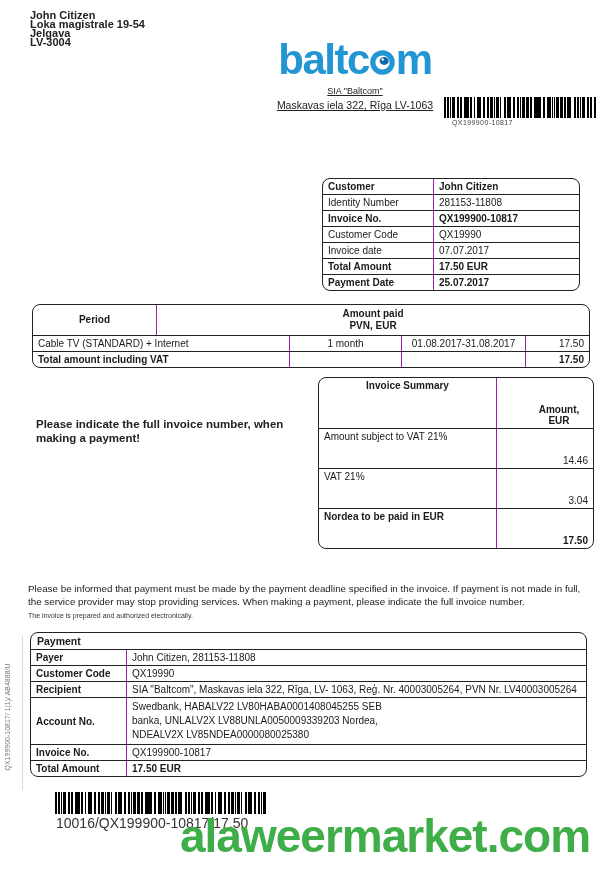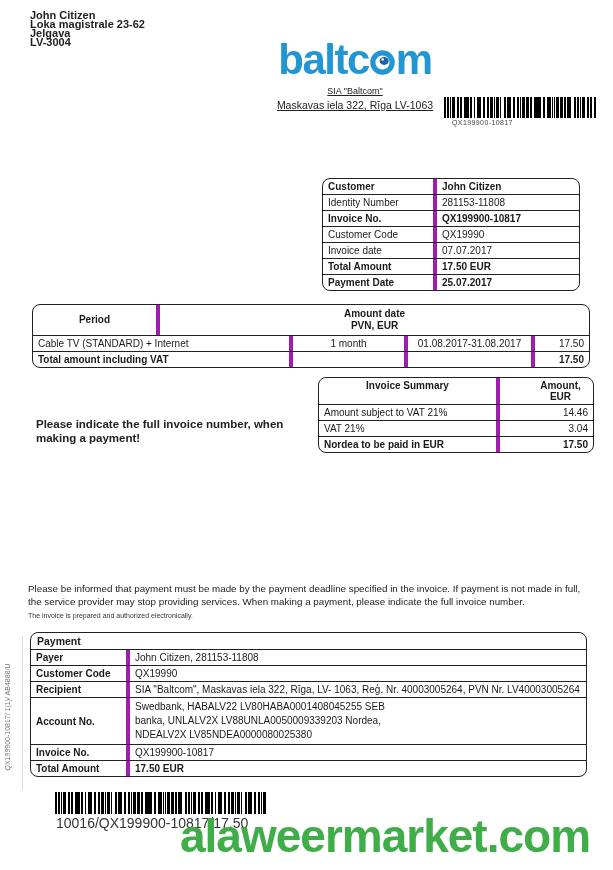--- a/index.html
+++ b/index.html
@@ -30,40 +30,40 @@
   .bc-top { position:absolute; left:444px; top:97px; width:152px; height:21px; }
   .bc-top-label { position:absolute; left:452px; top:119px; font-size:7px; color:#444; letter-spacing:.4px; }
   .bc-bottom { position:absolute; left:55px; top:792px; width:212px; height:22px; }
   .bc-bottom-label { position:absolute; left:56px; top:815px; font-size:14px; color:#333; }
 
   
   .tbl { position:absolute; border:1.5px solid #222; border-radius:8px; background:#fff; font-size:10px; overflow:hidden; }
   .trow { display:flex; border-top:1px solid #222; }
   .trow:first-child { border-top:none; }
   .tcell { padding:2px 5px; line-height:11px; }
-  .rb { border-right:4px solid #a21caf; }
+  .rb { border-right:1px solid #a21caf; }
 
   
   .cust { left:322px; top:178px; width:256px; }
   .cust .lbl { flex:0 0 100px; }
   .cust .val { flex:1; }
 
   
   .inv { left:32px; top:304px; width:556px; }
   .inv .h { font-weight:bold; text-align:center; align-items:center; }
   .inv .hcell { display:flex; align-items:center; justify-content:center; min-height:26px; line-height:12px; }
   .inv .c1 { flex:0 0 246px; }
   .inv .c2 { flex:0 0 101px; text-align:center; justify-content:center; }
   .inv .c3 { flex:0 0 113px; text-align:center; justify-content:center; }
   .inv .c4 { flex:1; text-align:right; }
 
   
   .sum { left:318px; top:377px; width:274px; }
   .sum .lbl { flex:0 0 167px; }
-  .sum .val { flex:1; text-align:right; }
+  .sum .val { flex:1; text-align:right;margin-top:24px; }
   .sum .h { font-weight:bold; text-align:center;gap:28px; }
   .sum .h .val { text-align:center; }
 
   
   .note { position:absolute; left:36px; top:417px; width:255px; font-size:11.5px; font-weight:bold; line-height:14px; color:#222; }
 
   
   .terms { position:absolute; left:28px; top:583px; width:564px; font-size:9.8px; line-height:12.5px; color:#222; }
   .fineprint { margin-top:2px; font-size:7px; color:#333; }
 
@@ -80,21 +80,21 @@
   .side-ref { position:absolute; left:-56px; top:712px; width:130px; height:10px; transform:rotate(-90deg); font-size:7px; color:#777; text-align:center; }
   .fold-line { position:absolute; left:22px; top:636px; width:1px; height:154px; background:#d9d9d9; }
 </style>
 </head>
 <body>
 
 <div class="page">
 
   <div class="sender">
     <div>John Citizen</div>
-    <div>Loka magistrale 23-62</div>
+    <div>Loka magistrale 19-54</div>
     <div>Jelgava</div>
     <div>LV-3004</div>
   </div>
 
   <div class="brand">
     <div class="logotype"><span>baltc</span><span class="eye"><svg viewBox="0 0 24 24" width="25" height="25">
             <circle cx="12" cy="12" r="9.3" fill="none" stroke="#2196d3" stroke-width="5"></circle>
             <ellipse cx="13.6" cy="10.6" rx="4.4" ry="3.8" fill="#1565ab"></ellipse>
             <circle cx="12.2" cy="9.2" r="1.2" fill="#ffffff"></circle>
           </svg></span><span>m</span></div>
@@ -132,21 +132,21 @@
     </div>
     <div class="trow">
       <div class="tcell lbl rb b">Payment Date</div>
       <div class="tcell val b">25.07.2017</div>
     </div>
   </div>
 
   <div class="tbl inv">
     <div class="trow h">
       <div class="tcell hcell c3 rb">Period</div>
-      <div class="tcell hcell c4 pre" style="justify-content:center; text-align:center;">Amount date
+      <div class="tcell hcell c4 pre" style="justify-content:center; text-align:center;">Amount paid
 PVN, EUR</div>
     </div>
     <div class="trow">
       <div class="tcell c1 rb">Cable TV (STANDARD) + Internet</div>
       <div class="tcell c2 rb">1 month</div>
       <div class="tcell c3 rb">01.08.2017-31.08.2017</div>
       <div class="tcell c4">17.50</div>
     </div>
     <div class="trow">
       <div class="tcell c1 rb b">Total amount including VAT</div>

